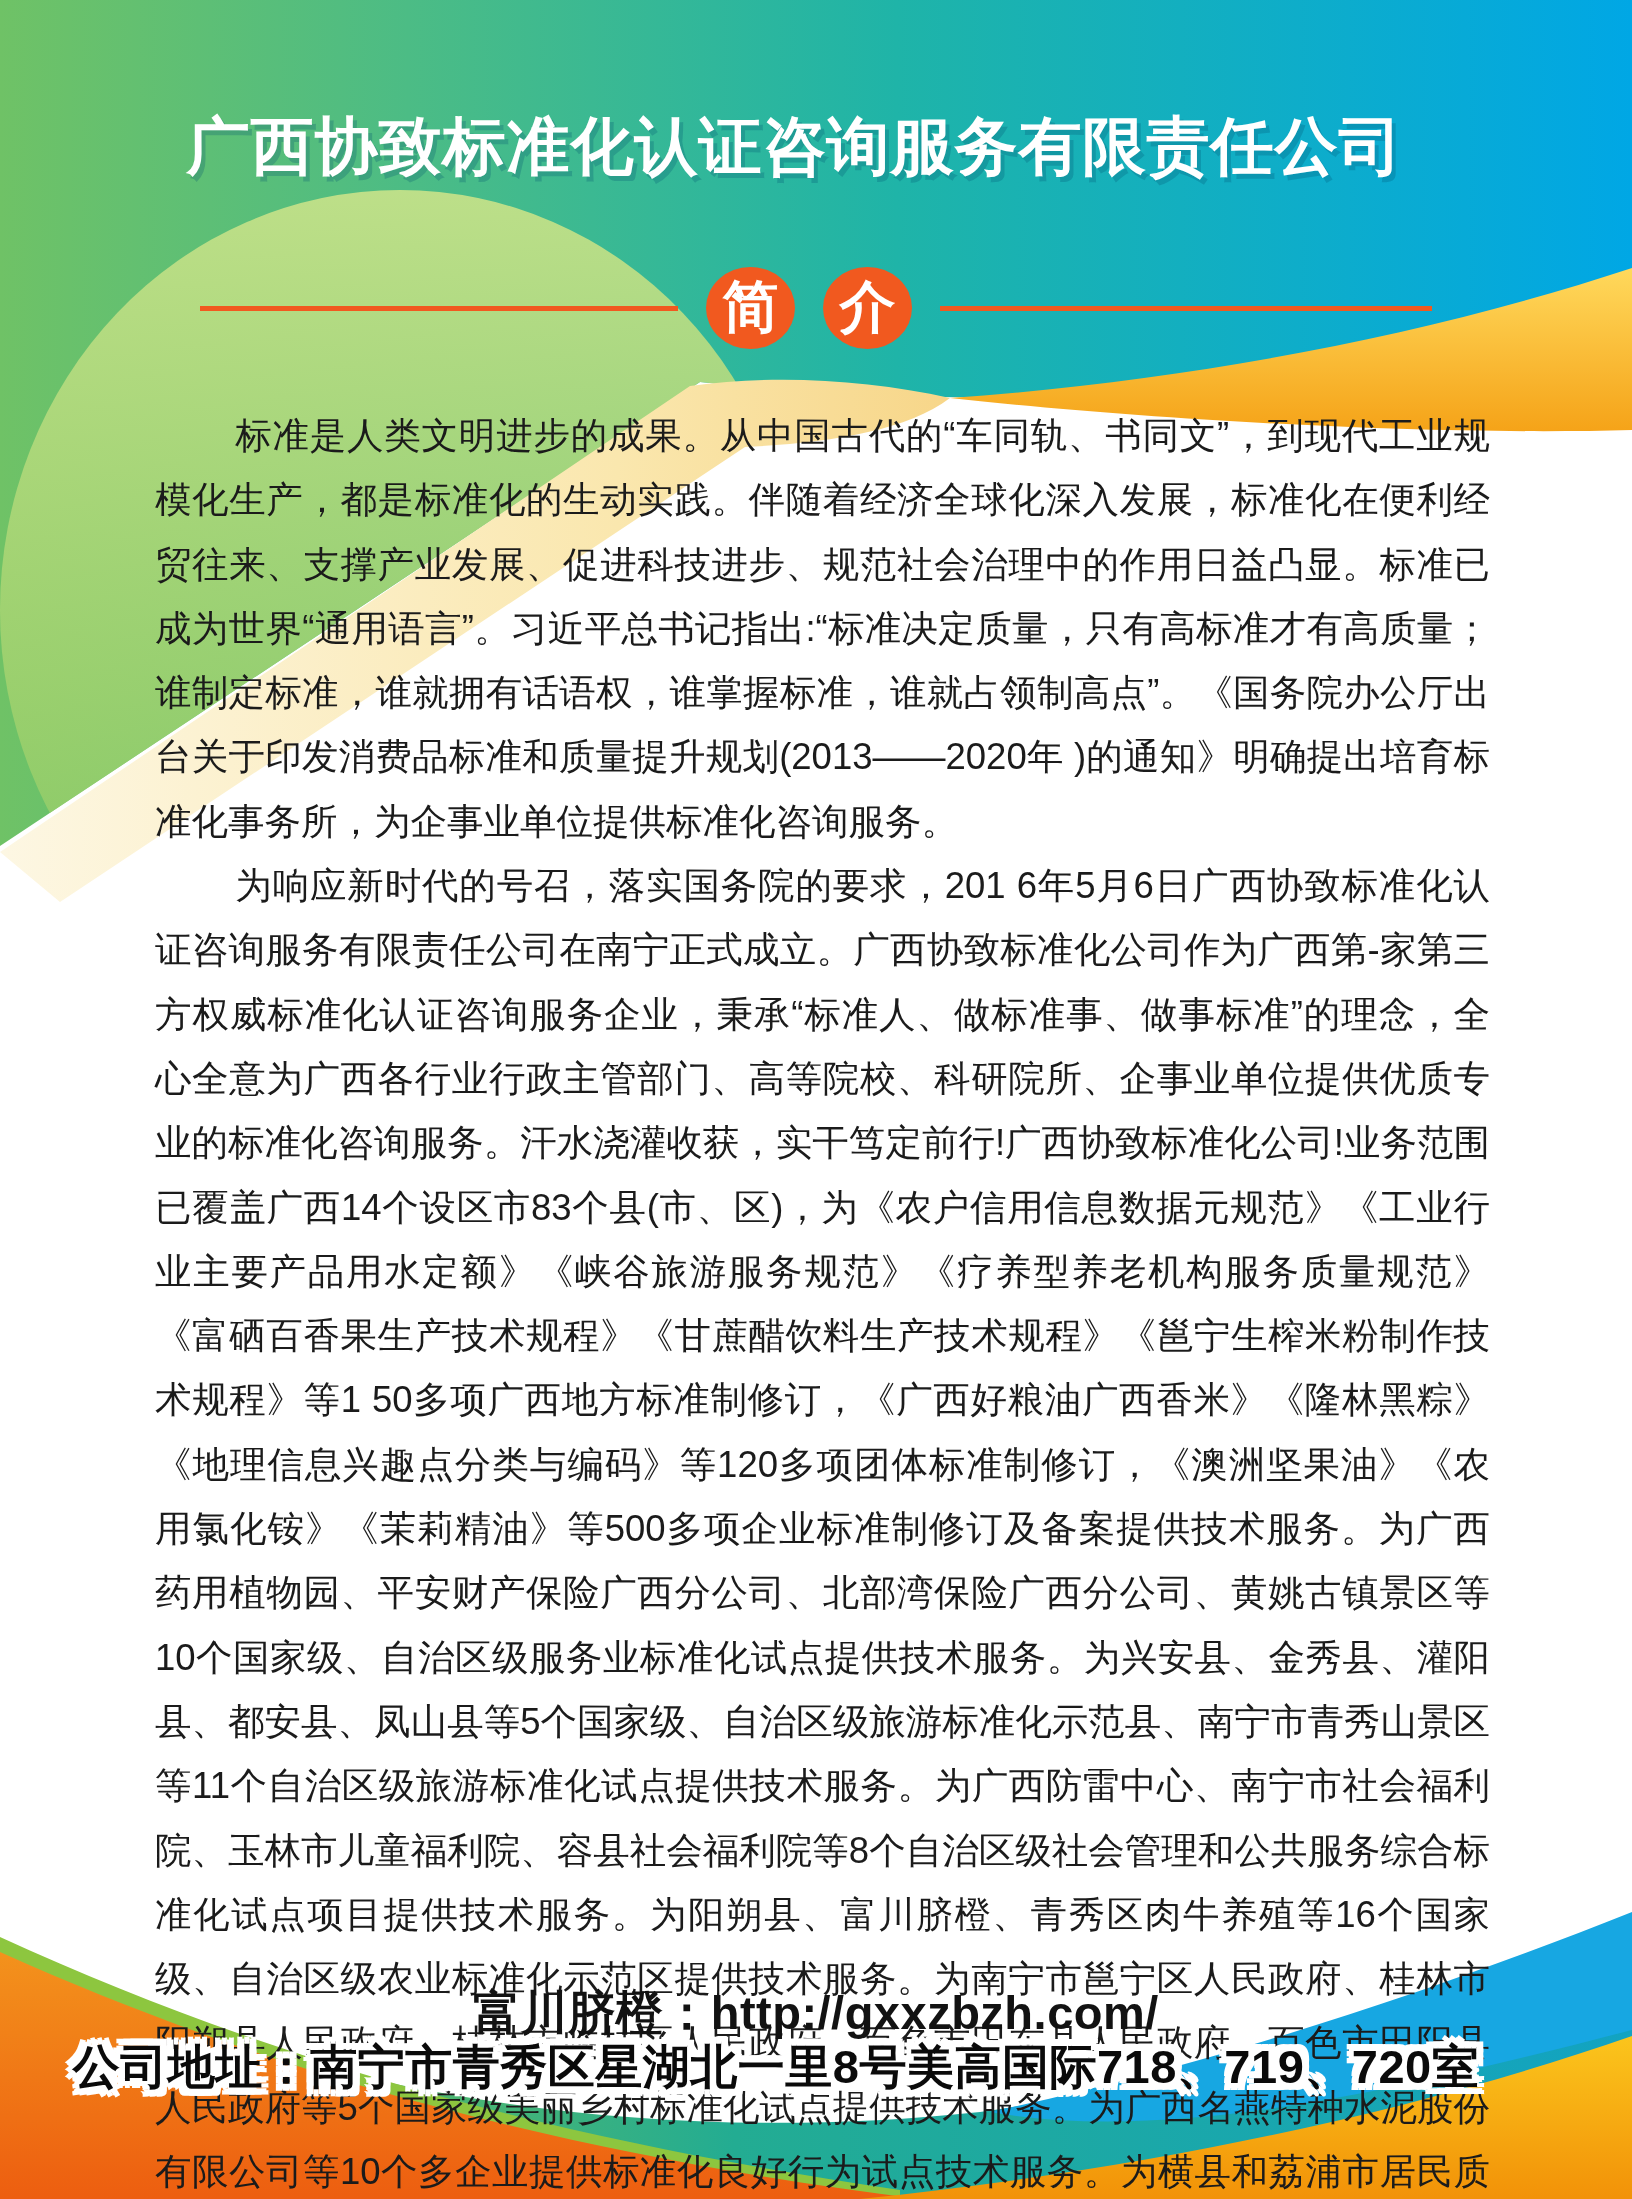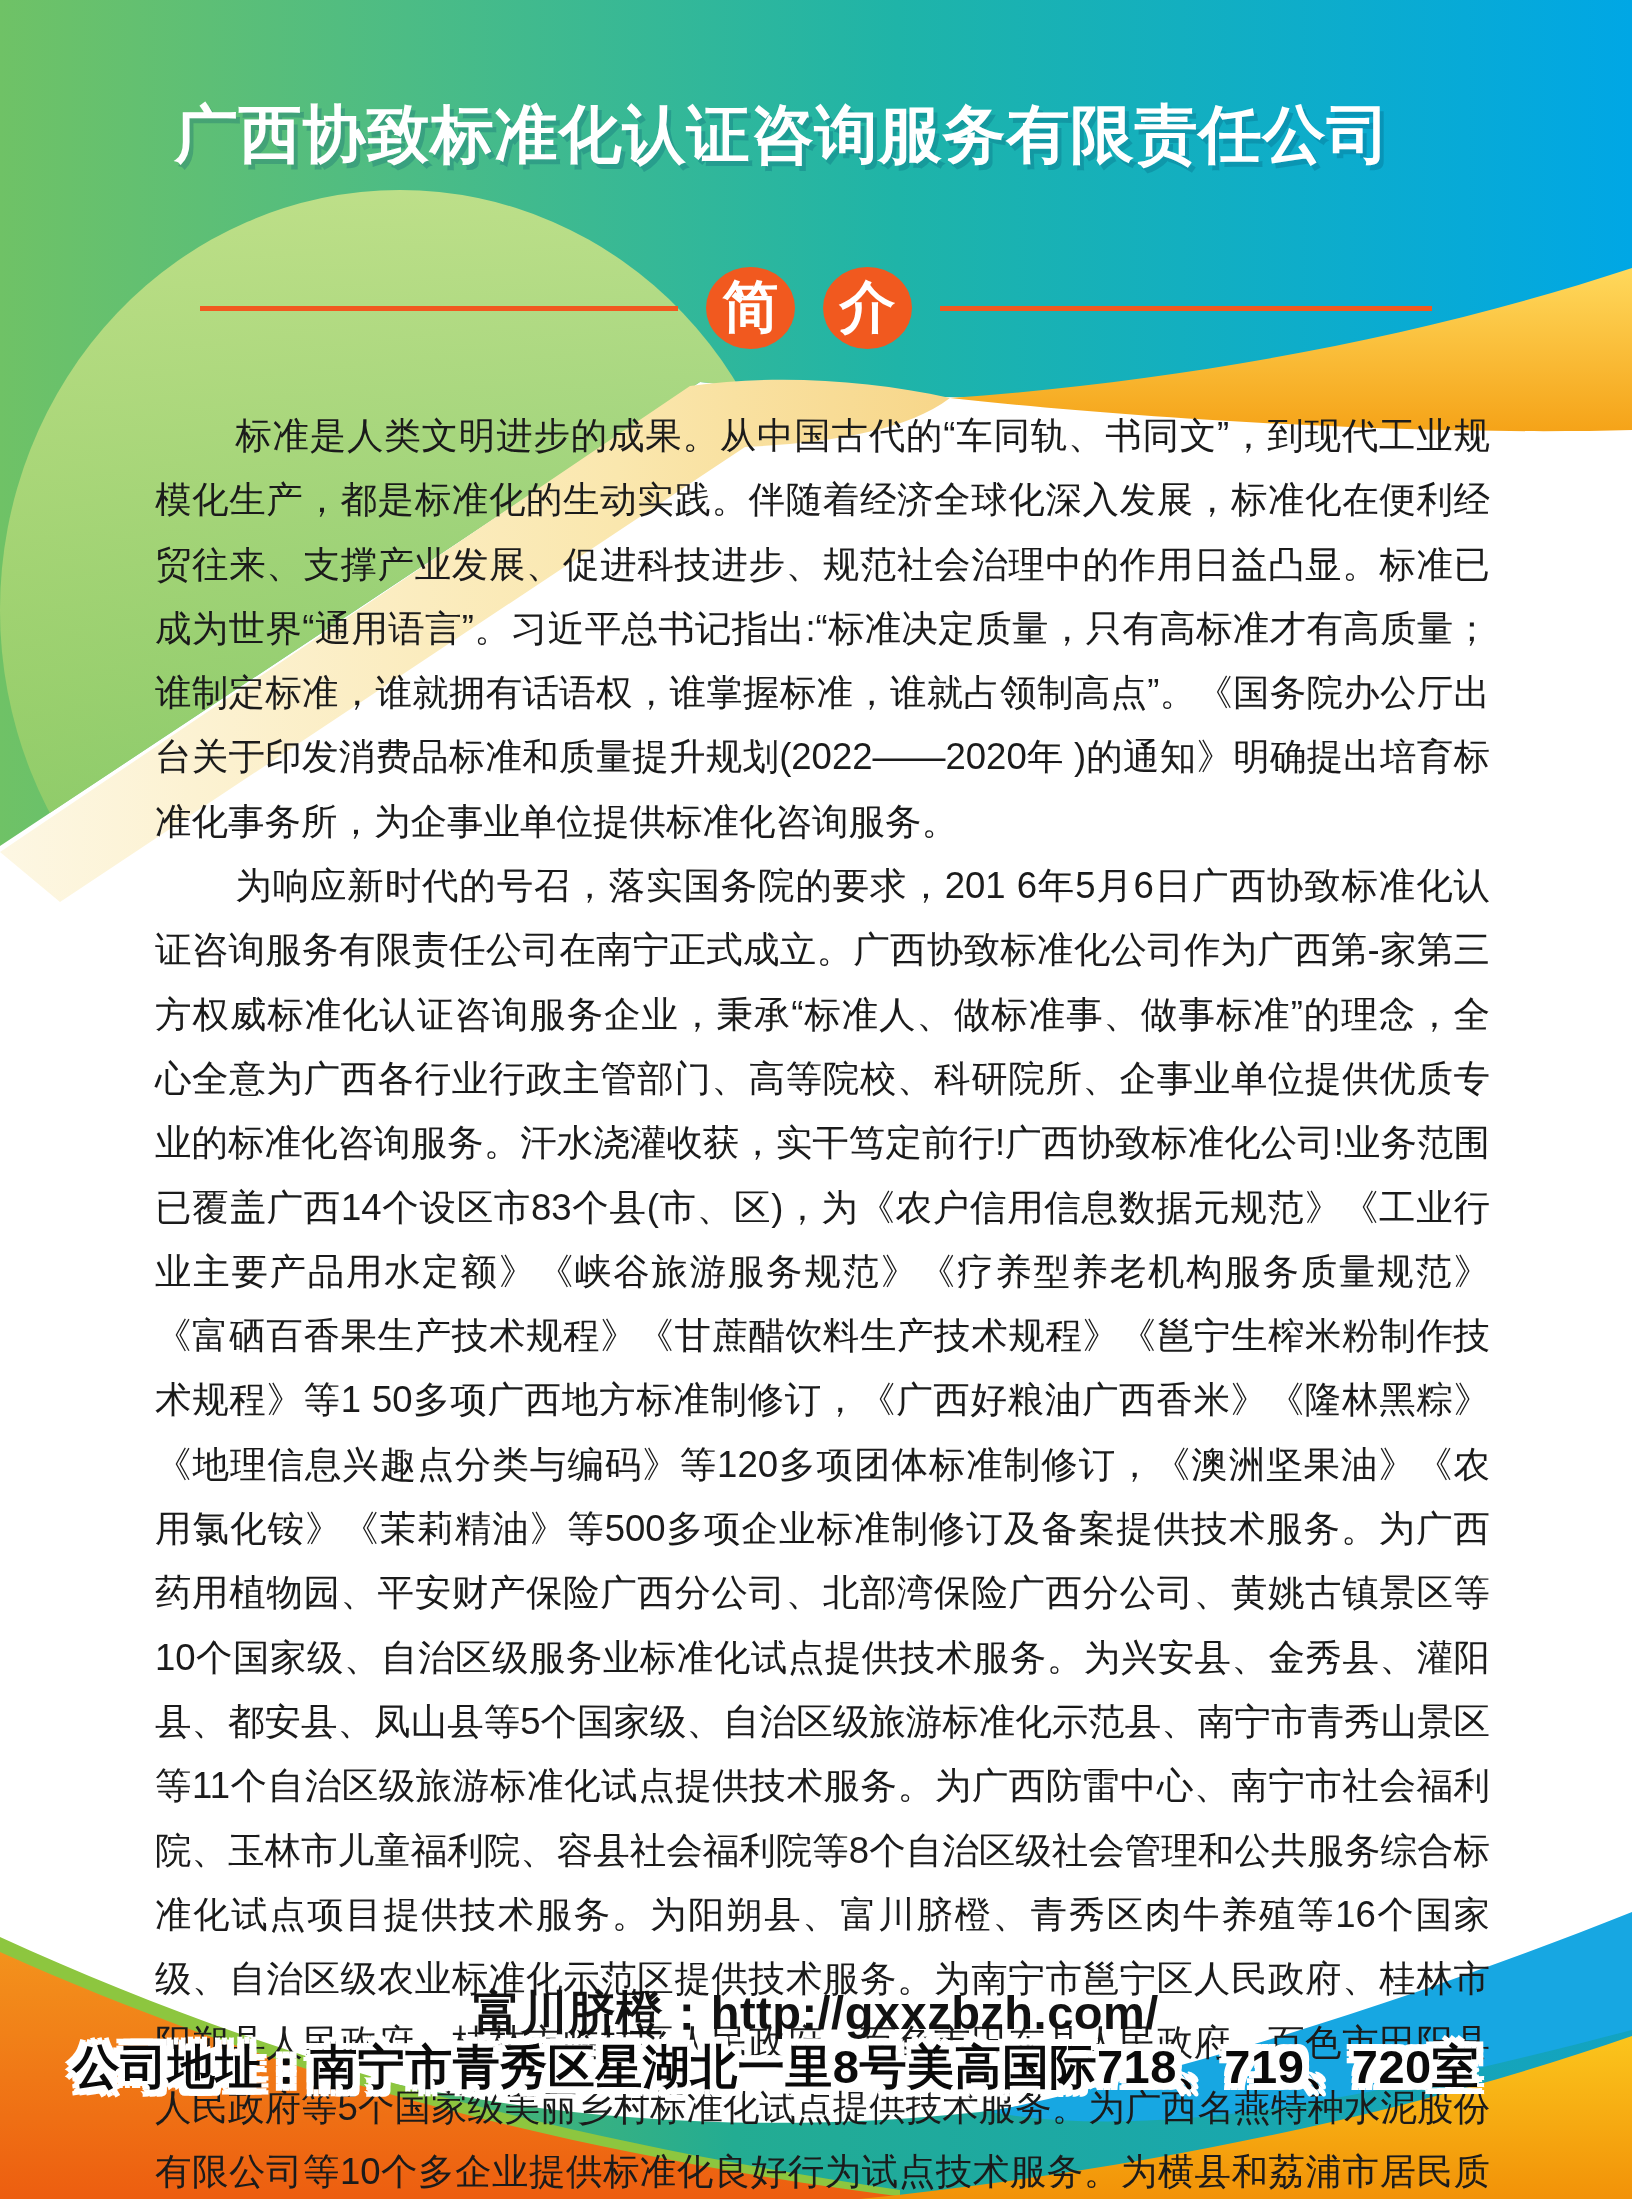--- a/index.html
+++ b/index.html
@@ -2,21 +2,21 @@
 <html><head>
 <meta charset="utf-8">
 <style>
   html,body{margin:0;padding:0;background:#ffffff;}
   .page{
     position:relative;width:1632px;height:2199px;overflow:hidden;background:#ffffff;
     font-family:"Liberation Sans","DejaVu Sans",sans-serif;
   }
   .bg-decor{position:absolute;inset:0;width:1632px;height:2199px;display:block;}
   .page-title{
-    position:absolute;top:92px;left:0;width:1565px;margin:0;text-align:center;
+    position:absolute;top:92px;left:0;width:1565px;margin:12px;text-align:center;
     color:#ffffff;font-size:63px;font-weight:900;letter-spacing:1px;
     text-shadow:4px 5px 0 rgba(0,80,110,0.25);
     z-index:2;
   }
   .badge-row{
     position:absolute;top:263px;left:0;width:1632px;height:90px;z-index:2;
     display:flex;align-items:center;justify-content:center;
   }
   .badge-line{height:5px;background:#F1591F;}
   .badge-line.left{width:478px;margin-right:14px;}
@@ -111,21 +111,21 @@
     <div class="badge-oval">
       <span>简</span>
     </div>
     <div class="badge-oval">
       <span>介</span>
     </div>
     <div class="badge-line right"></div>
   </div>
 
   <div class="body-text">
-    <p>标准是人类文明进步的成果。从中国古代的“车同轨、书同文”，到现代工业规模化生产，都是标准化的生动实践。伴随着经济全球化深入发展，标准化在便利经贸往来、支撑产业发展、促进科技进步、规范社会治理中的作用日益凸显。标准已成为世界“通用语言”。习近平总书记指出:“标准决定质量，只有高标准才有高质量；谁制定标准，谁就拥有话语权，谁掌握标准，谁就占领制高点”。《国务院办公厅出台关于印发消费品标准和质量提升规划(2022——2020年 )的通知》明确提出培育标准化事务所，为企事业单位提供标准化咨询服务。</p>
+    <p>标准是人类文明进步的成果。从中国古代的“车同轨、书同文”，到现代工业规模化生产，都是标准化的生动实践。伴随着经济全球化深入发展，标准化在便利经贸往来、支撑产业发展、促进科技进步、规范社会治理中的作用日益凸显。标准已成为世界“通用语言”。习近平总书记指出:“标准决定质量，只有高标准才有高质量；谁制定标准，谁就拥有话语权，谁掌握标准，谁就占领制高点”。《国务院办公厅出台关于印发消费品标准和质量提升规划(2013——2020年 )的通知》明确提出培育标准化事务所，为企事业单位提供标准化咨询服务。</p>
     <p>为响应新时代的号召，落实国务院的要求，201 6年5月6日广西协致标准化认证咨询服务有限责任公司在南宁正式成立。广西协致标准化公司作为广西第-家第三方权威标准化认证咨询服务企业，秉承“标准人、做标准事、做事标准”的理念，全心全意为广西各行业行政主管部门、高等院校、科研院所、企事业单位提供优质专业的标准化咨询服务。汗水浇灌收获，实干笃定前行!广西协致标准化公司!业务范围已覆盖广西14个设区市83个县(市、区)，为《农户信用信息数据元规范》《工业行业主要产品用水定额》《峡谷旅游服务规范》《疗养型养老机构服务质量规范》《富硒百香果生产技术规程》《甘蔗醋饮料生产技术规程》《邕宁生榨米粉制作技术规程》等1 50多项广西地方标准制修订，《广西好粮油广西香米》《隆林黑粽》《地理信息兴趣点分类与编码》等120多项团体标准制修订，《澳洲坚果油》《农用氯化铵》《茉莉精油》等500多项企业标准制修订及备案提供技术服务。为广西药用植物园、平安财产保险广西分公司、北部湾保险广西分公司、黄姚古镇景区等10个国家级、自治区级服务业标准化试点提供技术服务。为兴安县、金秀县、灌阳县、都安县、凤山县等5个国家级、自治区级旅游标准化示范县、南宁市青秀山景区等11个自治区级旅游标准化试点提供技术服务。为广西防雷中心、南宁市社会福利院、玉林市儿童福利院、容县社会福利院等8个自治区级社会管理和公共服务综合标准化试点项目提供技术服务。为阳朔县、富川脐橙、青秀区肉牛养殖等16个国家级、自治区级农业标准化示范区提供技术服务。为南宁市邕宁区人民政府、桂林市阳朔县人民政府、桂林市临桂区人民政府、百色市田东县人民政府、百色市田阳县人民政府等5个国家级美丽乡村标准化试点提供技术服务。为广西名燕特种水泥股份有限公司等10个多企业提供标准化良好行为试点技术服务。为横县和荔浦市居民质量满意度测评、广西防雷中心顾客满意度测评等提供测评服务。为广西农业科学院、中国科学院广西植物研究所、广西林科院、广西农业信息中心、广西交通系统等单位300多项广西地方标准提供格式修改及校验服务。</p>
 
   </div>
 
   <p class="footer-site">富川脐橙：http://gxxzbzh.com/</p>
   <p class="footer-addr">公司地址：南宁市青秀区星湖北一里8号美高国际718、719、720室</p>
 
 </div>
 
 </body></html>

